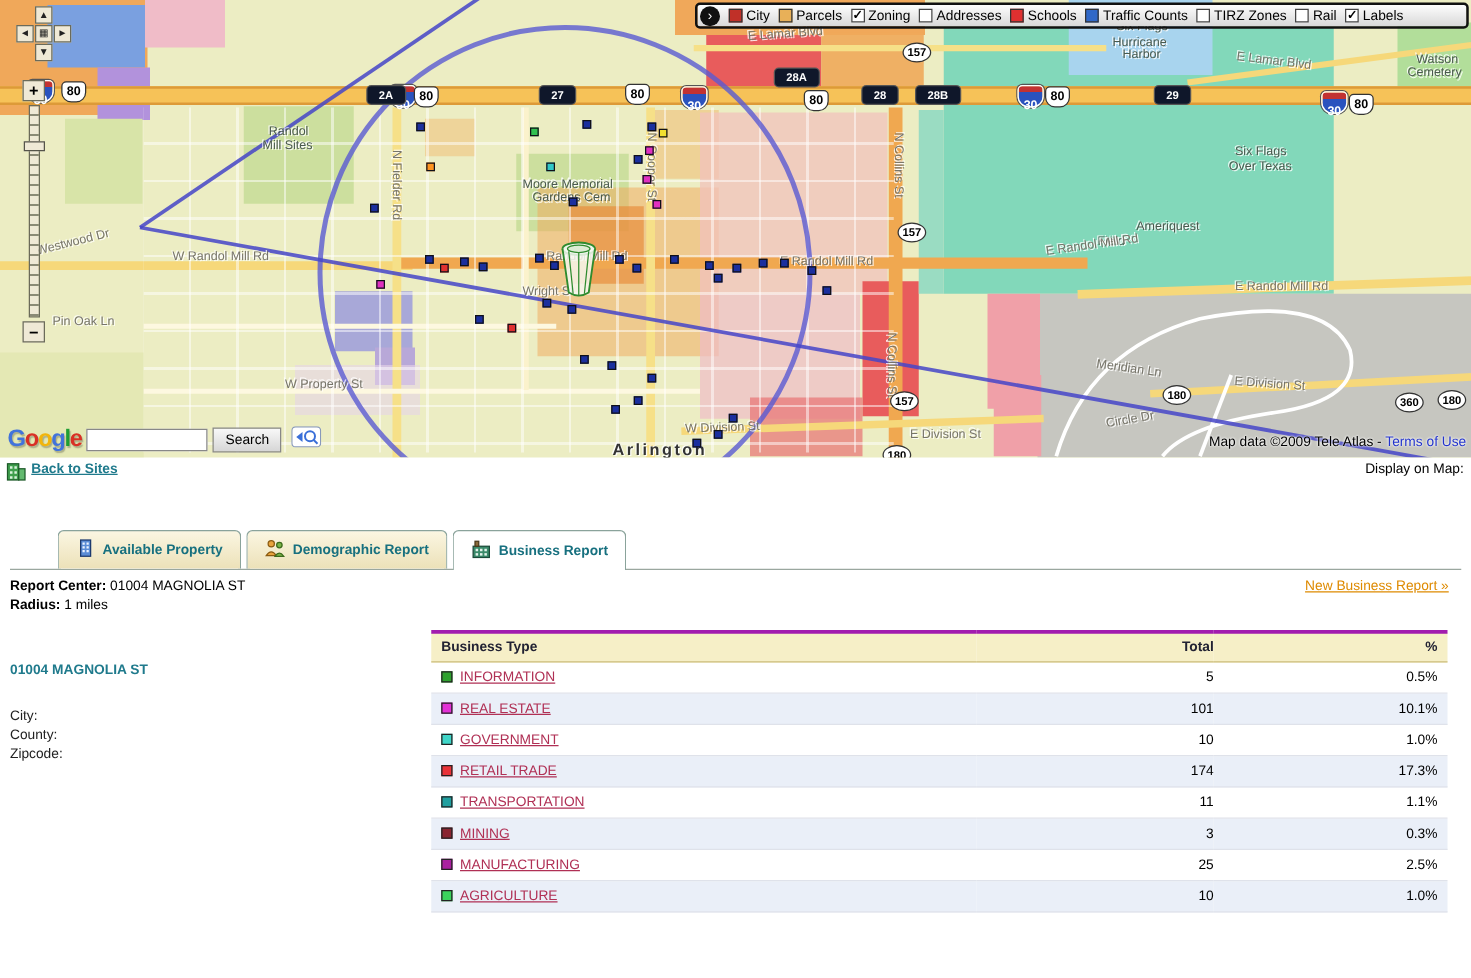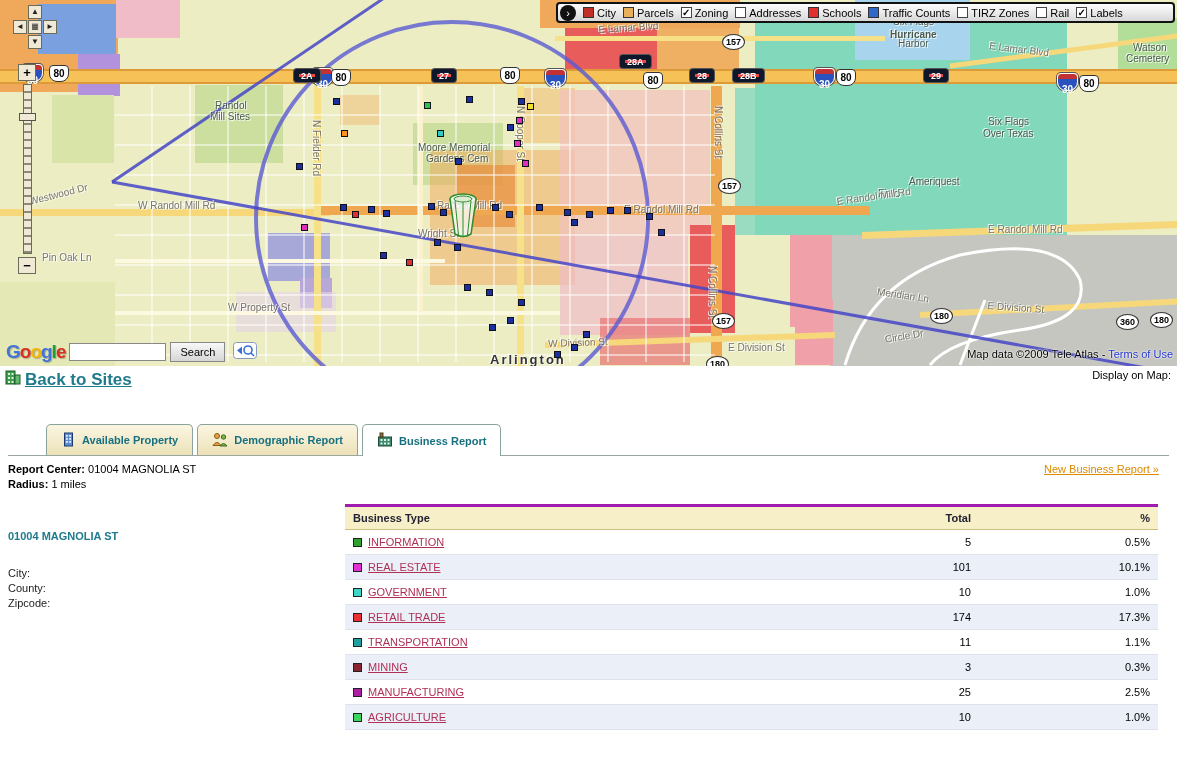--- a/index.html
+++ b/index.html
@@ -30,21 +30,21 @@
     font-weight:bold;z-index:6}
   .shield.interstate{width:21px;height:18px;color:#fff;font-size:10px;
     background:linear-gradient(#c23232 0 5px,#2a52be 5px);
     border:1px solid #fff;border-radius:4px 4px 9px 9px;padding-top:14px;
     box-shadow:0 0 0 1px #555}
   .shield.us{width:20px;height:17px;background:#fff;border:1px solid #333;
     border-radius:4px 4px 8px 8px;color:#000;font-size:10px}
   .shield.circle{width:23px;height:16px;background:#fff;border:1px solid #333;
     border-radius:50%;color:#000;font-size:9px}
   .shield.exit{min-width:16px;height:13px;padding:0 2px;background:#ef4444;
-    border:5px solid #0f172a;border-radius:3px;color:#fff;font-size:9px;box-shadow:0 0 0 1px #555}
+    border:7px solid #0f172a;border-radius:3px;color:#fff;font-size:9px;box-shadow:0 0 0 1px #555}
 
   .marker{position:absolute;width:7px;height:7px;border:1px solid #101018}
 
   
   .pan{position:absolute;left:13px;top:5px;width:45px;height:47px;z-index:10}
   .pan button{position:absolute;width:14px;height:14px;background:#efe9d6;
     border:1px solid #6b6b5a;font-size:8px;line-height:8px;color:#222;padding:0;cursor:pointer}
   .zoomctl{position:absolute;left:18px;top:64px;width:19px;z-index:10}
   .zbtn{display:block;width:18px;height:17px;background:#efe9d6;border:1px solid #6b6b5a;
     font-size:13px;font-weight:bold;text-align:center;line-height:13px;padding:0;cursor:pointer}
@@ -72,21 +72,21 @@
   .gsearch-btn{height:20px;padding:0 9px;font-size:11px;cursor:pointer;
     background:linear-gradient(#f8f8f8,#d6d6d6);border:1px solid #888}
   .maglens{margin-left:4px}
   .attrib{position:absolute;right:4px;bottom:6px;font-size:11px;z-index:10;
     text-shadow:0 0 2px #fff,0 0 2px #fff}
   .attrib a{color:#2233cc;cursor:pointer}
 
   
   .subbar{display:flex;justify-content:space-between;align-items:flex-start;
     padding:3px 6px 0 4px;height:30px}
-  .back-link{display:flex;align-items:center;gap:3px;font-size:17px;color:#1f7a8c;
+  .back-link{display:flex;gap:3px;font-size:11px;color:#1f7a8c;
     font-weight:bold;text-decoration:underline;cursor:pointer}
   .displayon{font-size:11px;color:#000}
 
   .tabsrow{display:flex;gap:4px;padding-left:38px;margin:28px 8px 0 8px;
     border-bottom:1px solid #9aa79f;height:32px;align-items:flex-end}
   .tab{display:flex;align-items:center;gap:6px;height:31px;padding:0 14px;
     background:linear-gradient(#fbf6e2,#ece1b8);border:1px solid #8aa39b;border-bottom:none;
     border-radius:5px 5px 0 0;font-size:11px;font-weight:bold;color:#17707f;cursor:pointer}
   .tab.active{background:#fff;height:32px;margin-bottom:-1px}
 
@@ -175,21 +175,21 @@
       <line x1="950" y1="66" x2="1177" y2="36" stroke="#f6d87a" stroke-width="5"></line>
       <circle cx="452" cy="218" r="196" fill="none" stroke="#5a5ad2" stroke-width="4" opacity="0.8"></circle>
       <line x1="390" y1="-6" x2="112" y2="182" stroke="#4646c8" stroke-width="3" opacity="0.85"></line>
       <line x1="112" y1="182" x2="1180" y2="374" stroke="#4646c8" stroke-width="3" opacity="0.85"></line>
     </svg>
 
     <div id="maplabels">
         <div class="map-label road" style="left: 598px; top: 24px; transform: rotate(-4deg);">E Lamar Blvd</div>
         <div class="map-label road" style="left: 990px; top: 40px; transform: rotate(7deg);">E Lamar Blvd</div>
         <div class="map-label place" style="left: 893px; top: 16px;">Six Flags</div>
-        <div class="map-label place" style="left: 890px; top: 29px; font-weight: bold;">Hurricane</div>
+        <div class="map-label place" style="left: 890px; top: 29px;">Hurricane</div>
         <div class="map-label place" style="left: 898px; top: 38px;">Harbor</div>
         <div class="map-label place" style="left: 1133px; top: 42px;">Watson</div>
         <div class="map-label place" style="left: 1126px; top: 53px;">Cemetery</div>
         <div class="map-label place" style="left: 215px; top: 100px;">Randol</div>
         <div class="map-label place" style="left: 210px; top: 111px;">Mill Sites</div>
         <div class="map-label place" style="left: 418px; top: 142px;">Moore Memorial</div>
         <div class="map-label place" style="left: 426px; top: 153px;">Gardens Cem</div>
         <div class="map-label place" style="left: 988px; top: 116px;">Six Flags</div>
         <div class="map-label place" style="left: 983px; top: 128px;">Over Texas</div>
         <div class="map-label place" style="left: 909px; top: 176px;">Ameriquest</div>

